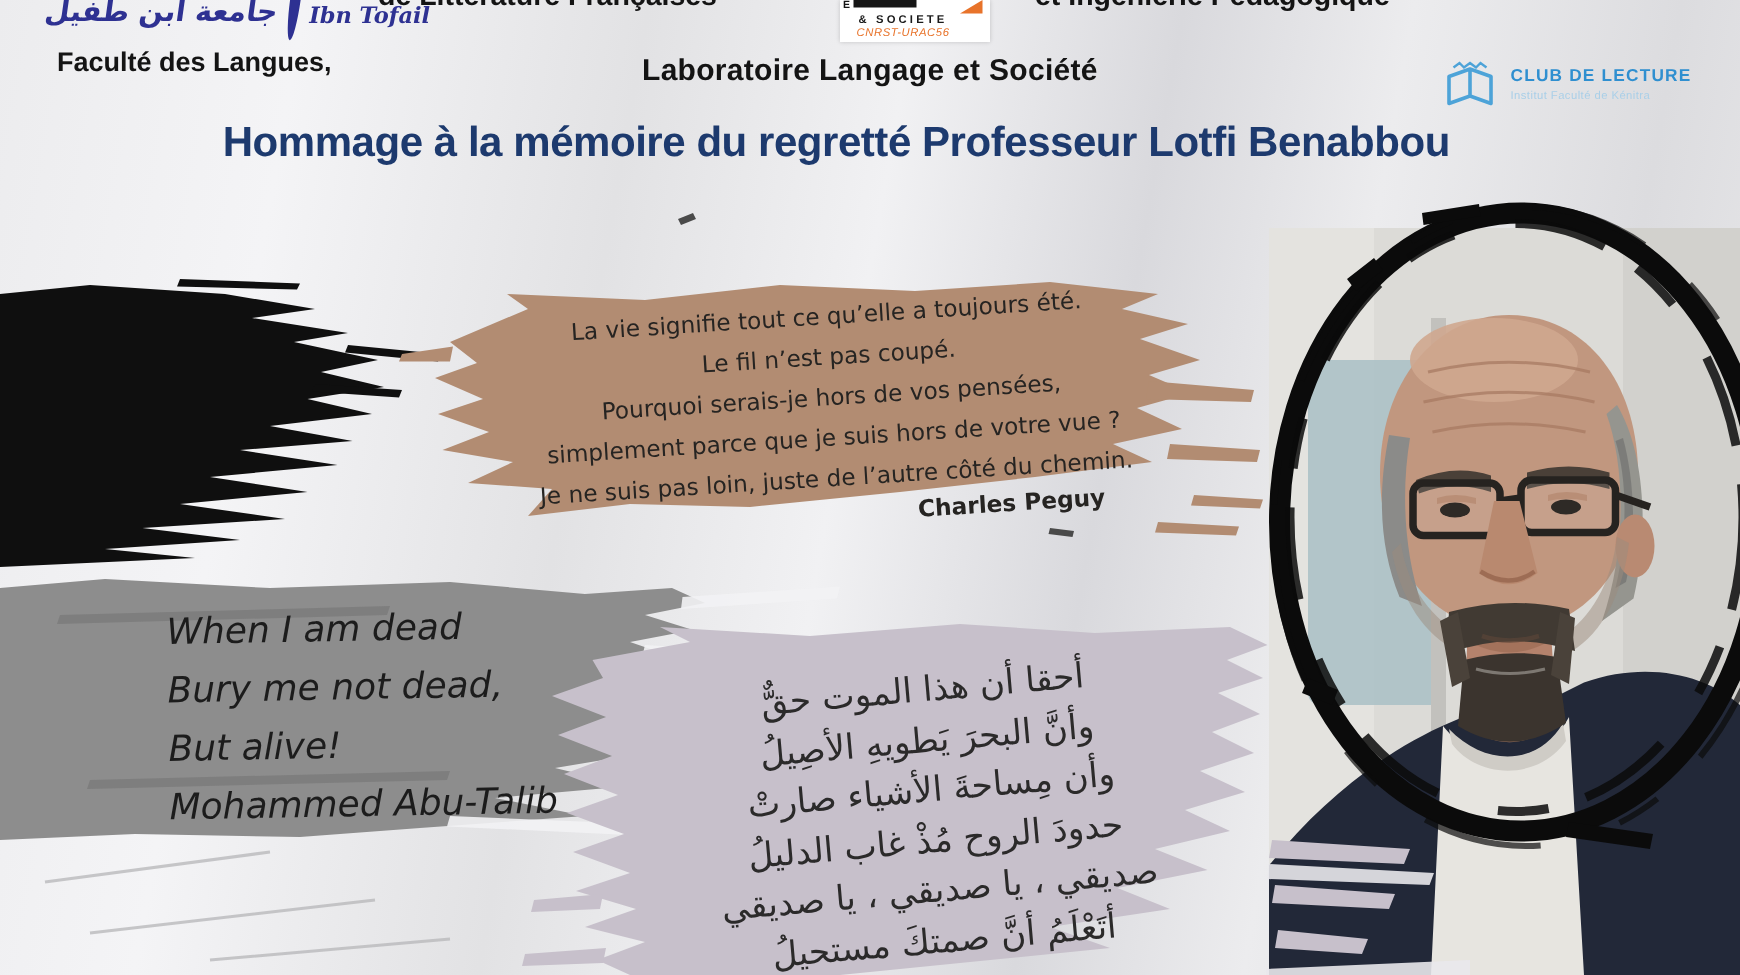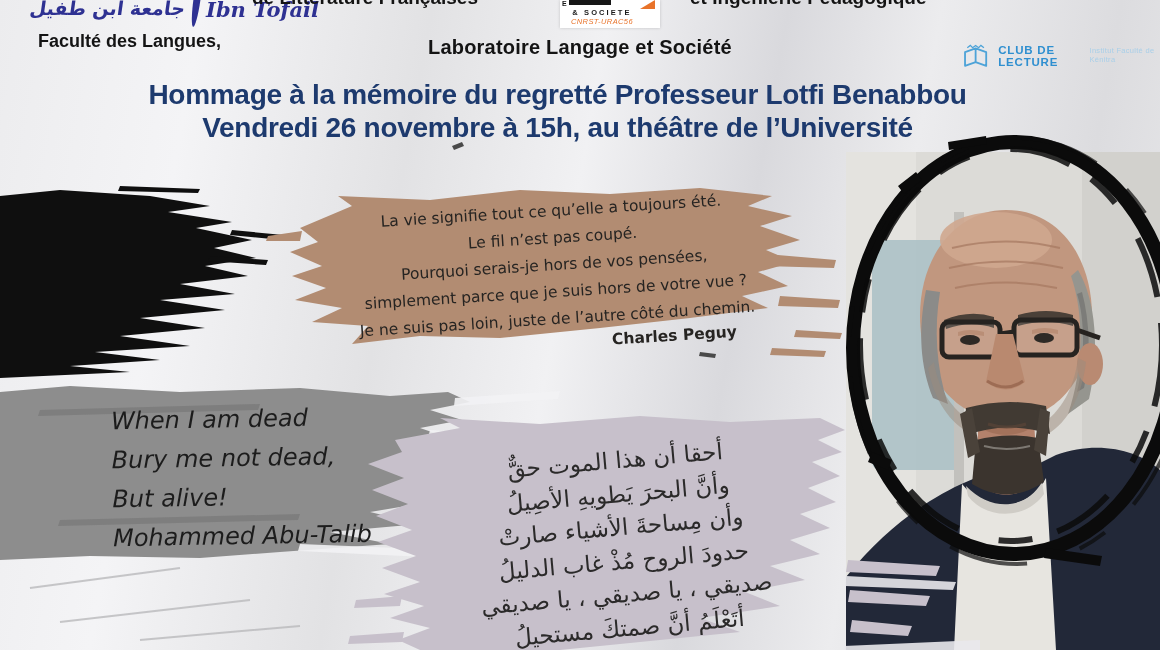--- a/index.html
+++ b/index.html
@@ -13,38 +13,38 @@
   }
   .abs{position:absolute;}
   svg{display:block;}
 
   
   .uni-logo{left:30px; top:-11px; display:flex; gap:7px; align-items:flex-start; color:#2e3192;}
   .uni-arabic{font-family:"DejaVu Sans",sans-serif; font-size:19px; font-weight:bold; transform:skewX(-8deg); line-height:38px;}
   .uni-stroke{width:7px;height:34px;background:#2e3192;border-radius:0 0 60% 60%/0 0 100% 100%; transform:rotate(8deg); margin-top:4px;}
   .uni-right{display:flex;flex-direction:column;margin-top:3px;}
   .uni-small{font-size:8px;font-weight:bold;letter-spacing:.4px;}
-  .uni-script{font-family:"DejaVu Serif",serif;font-style:italic;font-size:21px;font-weight:bold;line-height:18px;}
+  .uni-script{font-family:"DejaVu Serif",serif;font-style:italic;font-size:15px;font-weight:bold;line-height:18px;}
   .faculty{left:38px; top:31px; font-size:18px; font-weight:bold; color:#141414; line-height:20px;}
   .dept-partial-left{left:252px; top:-13px; font-size:19px; font-weight:bold; color:#141414;}
   .dept-partial-right{left:690px; top:-13px; font-size:19px; font-weight:bold; color:#141414;}
   .lab-name{left:428px; top:36px; width:350px; font-size:20px; font-weight:bold; color:#141414; letter-spacing:.2px;}
 
   .cnrst-box{left:560px; top:0; width:100px; height:28px; background:#fff; box-shadow:0 0 3px rgba(0,0,0,.18);}
   .cnrst-bar{position:absolute; left:9px; top:0; width:42px; height:5px; background:#161616;}
   .cnrst-e{position:absolute; left:2px; top:0px; font-size:7px; font-weight:bold; color:#161616;}
   .cnrst-tri{position:absolute; right:5px; top:0; width:0; height:0; border-left:15px solid transparent; border-bottom:9px solid #e8732a;}
   .cnrst-societe{position:absolute; left:2px; top:8px; width:80px; text-align:center; font-size:7.5px; font-weight:bold; letter-spacing:2.1px; color:#1a1a1a;}
   .cnrst-urac{position:absolute; left:0; top:17px; width:84px; text-align:center; font-size:7.5px; font-weight:normal; font-style:italic; letter-spacing:.4px; color:#e8732a;}
 
   .if-box{left:973px; top:0; width:155px; height:32px; background:#fff; overflow:hidden; box-shadow:0 0 3px rgba(0,0,0,.15); padding-left:9px; box-sizing:border-box;}
   .if-name{font-size:22px; font-weight:bold; letter-spacing:1.5px; color:#1798c9; margin-top:-12px;}
   .if-city{font-size:9.5px; font-weight:bold; color:#2e8fc0; margin-top:1px;}
   .club{left:962px; top:40px; display:flex; gap:9px; align-items:center;}
-  .club-text{display:flex; flex-direction:row;}
+  .club-text{display:flex; flex-direction:column;}
   .club-name{font-size:11.5px; font-weight:bold; letter-spacing:.8px; color:#2f8fd0;}
   .club-sub{font-size:7.5px; color:#a9cfe8; letter-spacing:.3px; margin-top:2px;}
 
   
   .headline{left:10px; top:79px; width:1095px; text-align:center; color:#1d3a6e; font-weight:bold;}
   .headline .l1{font-size:28px; letter-spacing:-.3px;}
   .headline .l2{font-size:28px; letter-spacing:-.3px; margin-top:1px;}
 
   
   .q-french{left:318px; top:198px; width:474px; text-align:center; transform:rotate(-3.6deg);
@@ -183,21 +183,20 @@
       <path d="M7,5 L11,2 L14,5 L18,2 L22,5 L25,2 L29,5" fill="none" stroke="#4da3d8" stroke-width="1.6"></path>
     </svg>
     <div class="club-text">
       <span class="club-name">CLUB DE LECTURE</span>
       <span class="club-sub">Institut Faculté de Kénitra</span>
     </div>
   </div>
 
   <div class="abs headline z5">
     <div class="l1">Hommage à la mémoire du regretté Professeur Lotfi Benabbou</div>
-    <div class="l2">Vendredi 26 novembre à 15h,  au théâtre de l’Université</div>
   </div>
 
   <div class="abs q-french z5">
     <div>La vie signifie tout ce qu’elle a toujours été.</div>
     <div>Le fil n’est pas coupé.</div>
     <div>Pourquoi serais-je hors de vos pensées,</div>
     <div>simplement parce que je suis hors de votre vue ?</div>
     <div>Je ne suis pas loin, juste de l’autre côté du chemin.</div>
     <div class="author">Charles Peguy</div>
   </div>

